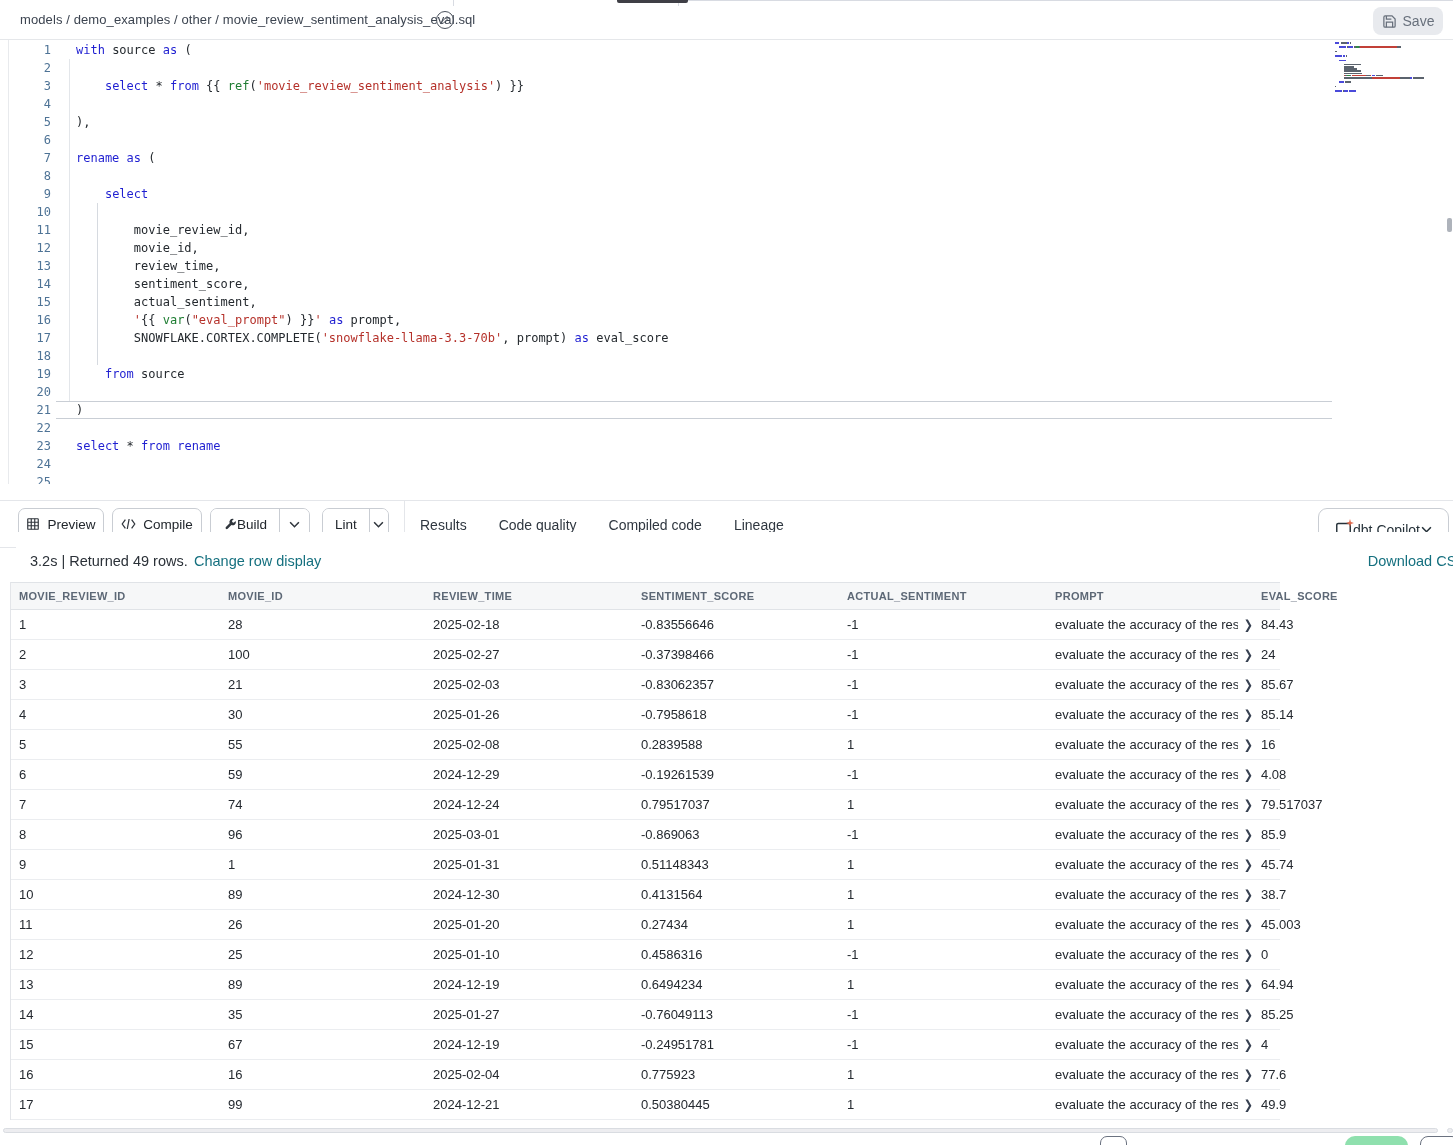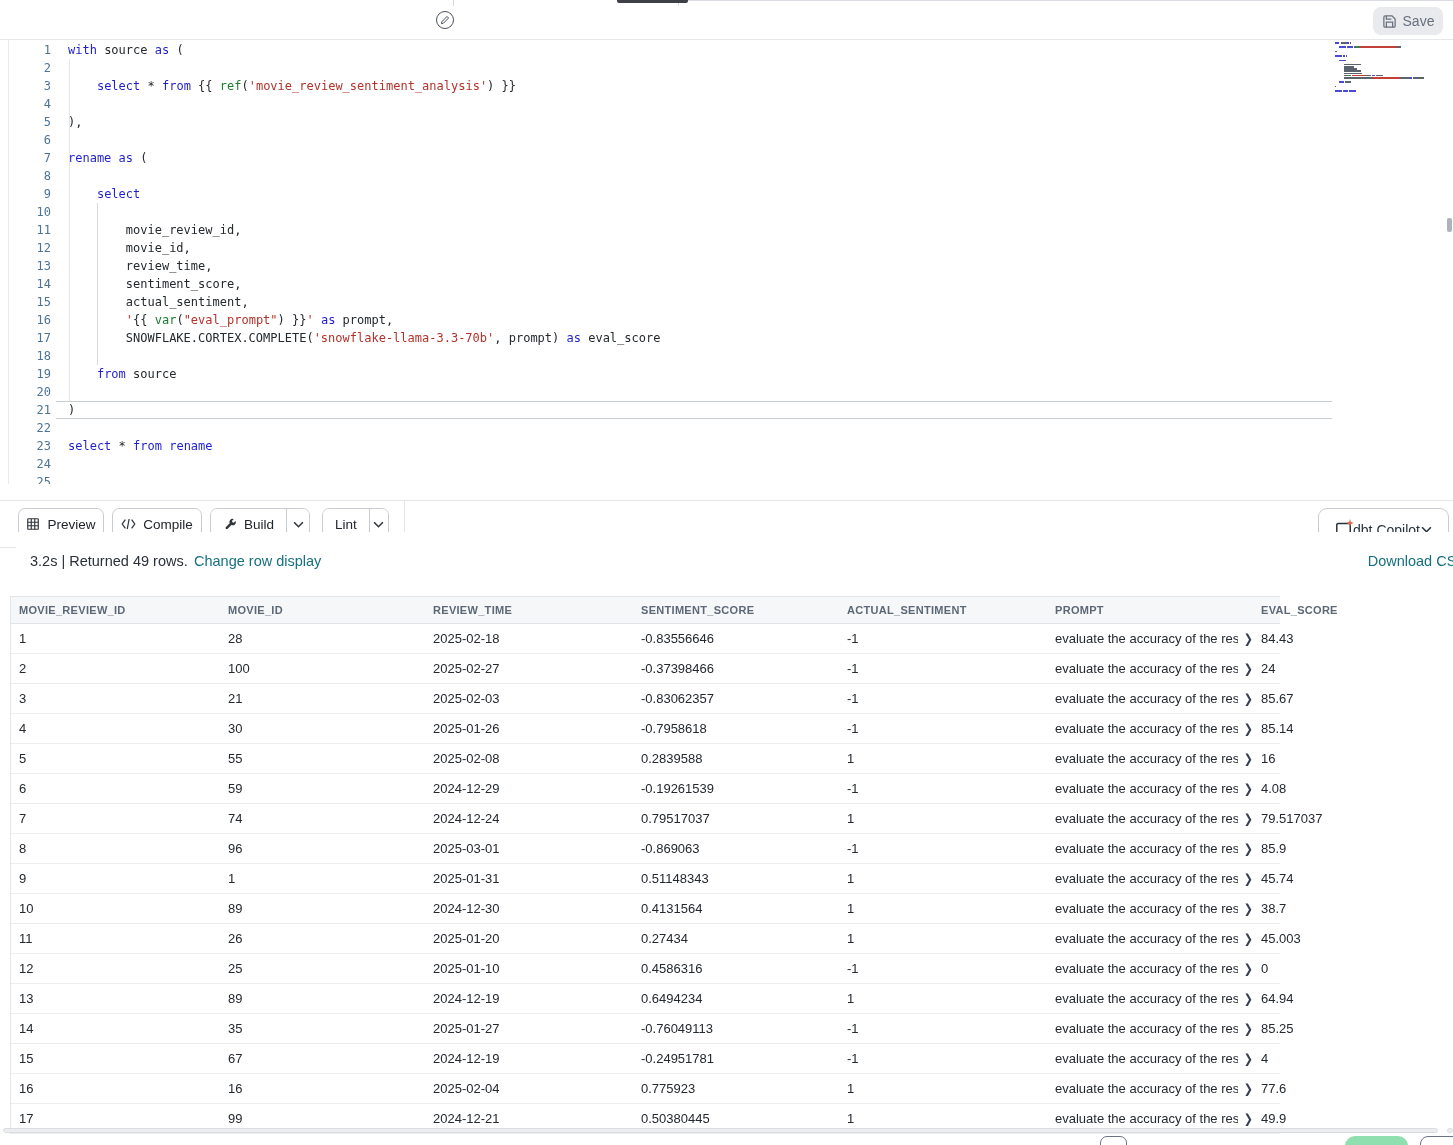--- a/index.html
+++ b/index.html
@@ -24,40 +24,40 @@
               font-family:"Liberation Sans", sans-serif; }
 
   
   .editor { position:absolute; left:0; top:40px; width:1453px; height:444px; background:#fff; overflow:hidden; }
   .editor-leftline { position:absolute; left:8px; top:0; width:1px; height:444px; background:#e8eaed; }
   .gutter { position:absolute; left:9px; top:1px; width:42px; }
   .gutter .ln { height:18px; line-height:18px; text-align:right; font-family:"DejaVu Sans Mono", monospace;
                 font-size:12px; color:#4e7396; }
   .code { position:absolute; left:68px; top:1px; font-family:"DejaVu Sans Mono", monospace;
           font-size:12px; white-space:pre; }
-  .code .cl { height:18px; line-height:18px; }
+  .code .cl { height:18px; line-height:18px;margin-left:8px; }
   .tok-pl { color:#24292e; } .tok-kw { color:#1f1fd1; } .tok-str { color:#b5312a; } .tok-fn { color:#1e7d32; }
   .indent-guide { position:absolute; width:1px; background:#e3e6ea; }
   .active-line { position:absolute; left:56px; top:361px; width:1276px; height:18px;
                  border-top:1px solid #c9ced5; border-bottom:1px solid #c9ced5; }
   .minimap { position:absolute; left:1335px; top:2px; width:100px; }
   .minimap .mm-line { position:relative; height:2.2px; }
   .minimap .mm-seg { position:absolute; top:0; height:1.6px; }
   .vscroll-thumb { position:absolute; left:1447px; top:178px; width:5px; height:14px;
                    background:#aeb3bb; border-radius:2px; }
 
   
   .toolbar { position:absolute; left:0; top:500px; width:1453px; height:48px; background:#fff;
              border-top:1px solid #e4e6ea; border-bottom:1px solid #e4e6ea; }
   .tb-btn { position:absolute; top:7px; height:32px; background:#fff; border:1px solid #c9cdd3;
             border-radius:7px; font-size:13.5px; color:#21262c; display:flex; align-items:center;
             justify-content:center; gap:7px; cursor:pointer; font-family:"Liberation Sans", sans-serif; }
   .tb-split { position:absolute; top:7px; height:32px; border:1px solid #c9cdd3; border-radius:7px;
               display:flex; align-items:stretch; background:#fff; overflow:hidden; }
-  .tb-split .main { display:flex; align-items:center; gap:7px; padding:0 12px; font-size:13.5px;
+  .tb-split .main { display:flex; align-items:center; padding:0 12px; font-size:13.5px;
                     color:#21262c; cursor:pointer; background:#fff; border:none;
                     font-family:"Liberation Sans", sans-serif; }
   .tb-split .caret { width:30px; display:flex; align-items:center; justify-content:center;
                      border-left:1px solid #c9cdd3; cursor:pointer; background:#fff; border-top:none; border-right:none; border-bottom:none; }
   .tb-divider { position:absolute; left:404px; top:0; width:1px; height:46px; background:#e4e6ea; }
   .tabs { position:absolute; left:404px; top:0; height:47px; display:flex; align-items:center; }
   .tabs .tab { height:47px; display:flex; align-items:center; padding:0 16px; font-size:14px;
                color:#2f3740; cursor:pointer; position:relative; }
   .tabs .tab.active::after { content:""; position:absolute; left:13px; right:13px; bottom:0;
                              height:3px; background:#3b4754; border-radius:2px 2px 0 0; }
@@ -67,21 +67,21 @@
                  font-family:"Liberation Sans", sans-serif; }
 
   
   .statusrow { position:absolute; left:16px; top:532px; width:1453px; height:58px; background:#fff; }
   .status-summary { position:absolute; left:14px; top:21px; font-size:14.5px; color:#2b3138; }
   .link { font-size:14.5px; color:#15707f; cursor:pointer; }
   .link-change { position:absolute; left:178px; top:21px; }
   .link-download { position:absolute; right:3px; top:21px; }
 
   
-  .rtable { position:absolute; left:10px; top:596px; width:1270px; border-left:1px solid #e3e5e9; }
+  .rtable { position:absolute; left:10px; top:582px; width:1270px; border-left:1px solid #e3e5e9; }
   .rt-row { display:grid; grid-template-columns:209px 205px 208px 206px 208px 206px 1fr; }
   .rt-head { height:28px; background:#f6f7f8; border-top:1px solid #e0e3e7; border-bottom:1px solid #e0e3e7; }
   .rt-head .hc { display:flex; align-items:center; padding-left:8px; font-size:11px; font-weight:bold;
                  color:#5d6876; letter-spacing:.3px; }
   .rt-body .rt-row { height:30px; border-bottom:1px solid #ebedf0; background:#fff; }
   .rt-body .c { display:flex; align-items:center; padding-left:8px; font-size:13px; color:#24292f; }
   .prompt-cell { gap:6px; }
   .prompt-text { overflow:hidden; white-space:nowrap; }
   .prompt-chev { font-size:11px; color:#374151; cursor:pointer; transform:scaleY(1.15); }
 
@@ -102,20 +102,21 @@
 </head>
 <body>
 
 <div class="app">
 
   <div class="tabbar">
     <div class="tab-topline"></div>
     <div class="tab-edge-l"></div>
     <div class="tab-edge-r"></div>
     <div class="tab-darkbar"></div>
+    <div class="breadcrumb">models / demo_examples / other / movie_review_sentiment_analysis_eval.sql</div>
     <div class="bc-edit-icon">
       <svg width="10" height="10" viewBox="0 0 16 16">
           <path d="M11.2 2.3l2.5 2.5L5.3 13.2l-3 .6.6-3z" fill="none" stroke="#4a515c" stroke-width="1.6"></path>
         </svg>
     </div>
     <button class="save-btn">
       <span>
         <svg width="15" height="15" viewBox="0 0 24 24" fill="none" stroke="#68707c" stroke-width="2">
             <path d="M19 21H5a2 2 0 0 1-2-2V5a2 2 0 0 1 2-2h11l5 5v11a2 2 0 0 1-2 2z"></path>
             <path d="M17 21v-8H7v8M7 3v5h8"></path>
@@ -283,20 +284,26 @@
       <button class="main">
         <span>Lint</span>
       </button>
       <button class="caret">
         <svg width="11" height="7" viewBox="0 0 12 8" fill="none" stroke="#30363d" stroke-width="1.8">
             <path d="M1 1.5 6 6.5 11 1.5"></path>
           </svg>
       </button>
     </div>
     <div class="tb-divider"></div>
+    <div class="tabs" id="result-tabs">
+        <div class="tab active">Results</div>
+        <div class="tab">Code quality</div>
+        <div class="tab">Compiled code</div>
+        <div class="tab">Lineage</div>
+      </div>
     <button class="copilot-btn">
       <span style="position:relative;">
         <svg width="17" height="16" viewBox="0 0 20 19" fill="none" stroke="#243038" stroke-width="1.7">
             <path d="M2 3.5A1.8 1.8 0 0 1 3.8 1.7h12.4A1.8 1.8 0 0 1 18 3.5v8a1.8 1.8 0 0 1-1.8 1.8h-5.5l-3.2 3.2v-3.2H3.8A1.8 1.8 0 0 1 2 11.5z"></path>
           </svg>
         <svg width="8" height="8" viewBox="0 0 8 8" style="position:absolute; right:-2px; top:-3px;">
             <path d="M4 0 4.9 3.1 8 4 4.9 4.9 4 8 3.1 4.9 0 4 3.1 3.1z" fill="#e0684b"></path>
           </svg>
       </span>
       <span>dbt Copilot</span>

